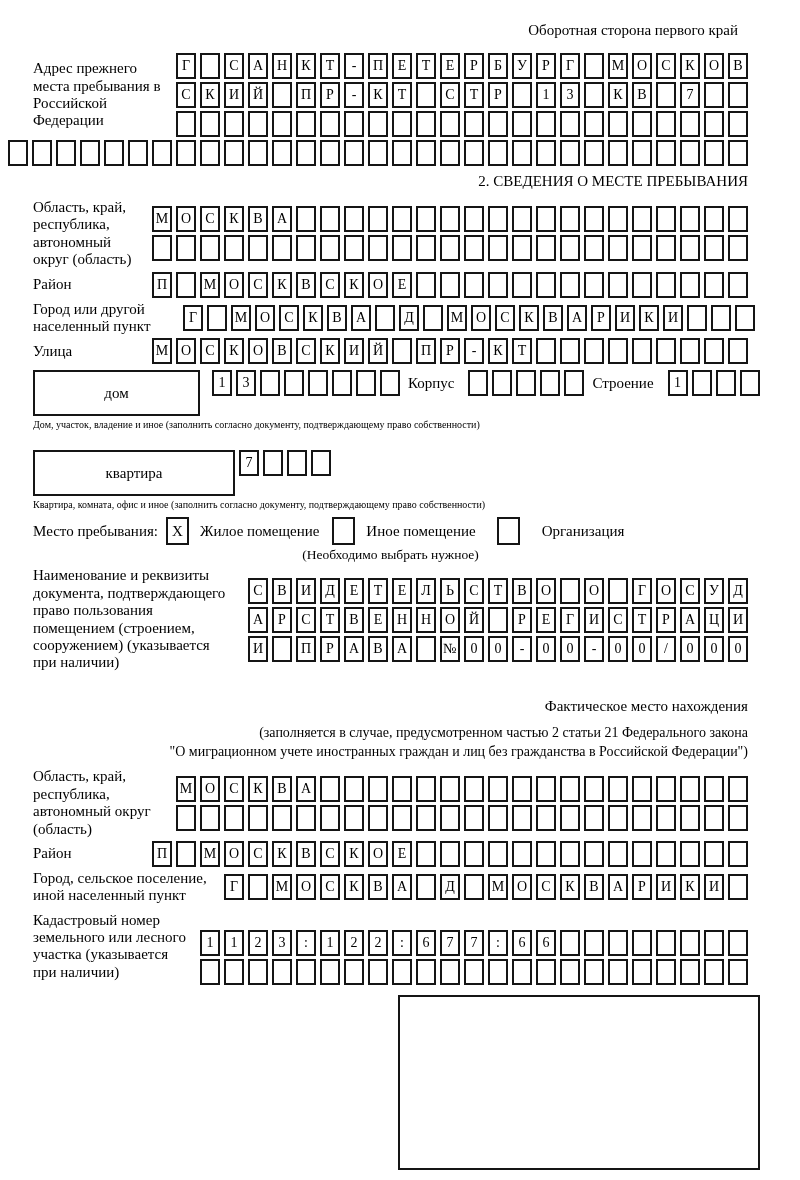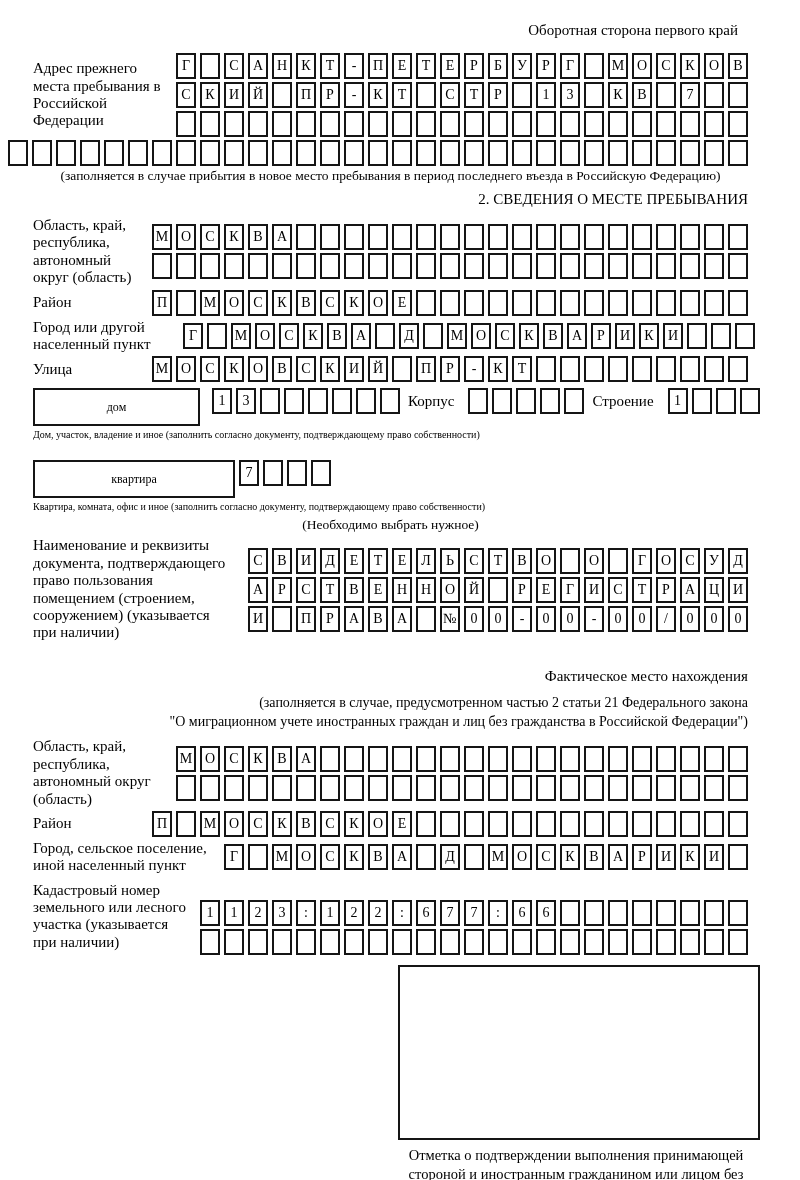--- a/index.html
+++ b/index.html
@@ -28,23 +28,23 @@
     width: 20px; height: 26px;
     border: 2px solid #151515;
     font-size: 14px; line-height: 21px; text-align: center;
     flex-shrink: 0;
   }
   .fullrow { margin-left: -25px; margin-bottom: 2px; }
   .caption-c { font-size: 13.5px; text-align: center; margin: 2px 0 4px; }
   .caption-l { font-size: 10px; text-align: left; margin: 3px 0 5px; }
   .sec-title { font-size: 15px; font-weight: normal; text-align: right; margin: 7px 0 9px; }
   .widebox {
-    height: 38px; border: 2px solid #151515;
+    height: 46px; border: 2px solid #151515;
     display: flex; align-items: center; justify-content: center;
-    font-size: 12px; flex-shrink: 0; text-align: right;
+    font-size: 15px; flex-shrink: 0; text-align: right;
   }
   .inline-lbl { font-size: 15px; padding: 5px 14px 0 8px; white-space: nowrap; }
   .hrow { display: flex; align-items: flex-start; margin-bottom: 2px; margin-top: 20px; }
   .checkbox {
     width: 23px; height: 28px; border: 2px solid #151515;
     display: flex; align-items: center; justify-content: center;
     font-size: 15px; flex-shrink: 0;
   }
   .stay-row { display: flex; align-items: center; margin: 7px 0 2px; }
   .opt-lbl { font-size: 15px; margin: 0 13px 0 11px; white-space: nowrap; }
@@ -178,21 +178,20 @@
         <span class="cell"></span>
         <span class="cell"></span>
         <span class="cell"></span>
         <span class="cell"></span>
         <span class="cell"></span>
         <span class="cell"></span>
         <span class="cell"></span>
         <span class="cell"></span>
         <span class="cell"></span>
       </div>
-    <div class="caption-c">(заполняется в случае прибытия в новое место пребывания в период последнего въезда в Российскую Федерацию)</div>
 
     <div class="sec-title">2. СВЕДЕНИЯ О МЕСТЕ ПРЕБЫВАНИЯ</div>
 
     <div class="field">
       <div class="label" style="flex-basis:114px">Область, край, республика, автономный округ (область)</div>
       <div class="rows">
         <div class="boxes">
             <span class="cell">М</span>
             <span class="cell">О</span>
             <span class="cell">С</span>
@@ -381,20 +380,29 @@
       <div class="widebox" style="width:202px">квартира</div>
       <div class="boxes" style="margin-left:4px">
           <span class="cell">7</span>
           <span class="cell"></span>
           <span class="cell"></span>
           <span class="cell"></span>
         </div>
     </div>
     <div class="caption-l">Квартира, комната, офис и иное (заполнить согласно документу, подтверждающему право собственности)</div>
 
+    <div class="stay-row">
+      <div class="label">Место пребывания:</div>
+      <div class="checkbox" style="margin-left:8px">X</div>
+      <div class="opt-lbl">Жилое помещение</div>
+      <div class="checkbox"></div>
+      <div class="opt-lbl">Иное помещение</div>
+      <div class="checkbox" style="margin-left:8px"></div>
+      <div class="opt-lbl" style="margin-left:22px">Организация</div>
+    </div>
     <div class="caption-c">(Необходимо выбрать нужное)</div>
 
     <div class="field" style="margin-top:4px">
       <div class="label" style="flex-basis:200px">Наименование и реквизиты документа, подтверждающего право пользования помещением (строением, сооружением) (указывается при наличии)</div>
       <div class="rows">
         <div class="boxes">
             <span class="cell">С</span>
             <span class="cell">В</span>
             <span class="cell">И</span>
             <span class="cell">Д</span>

